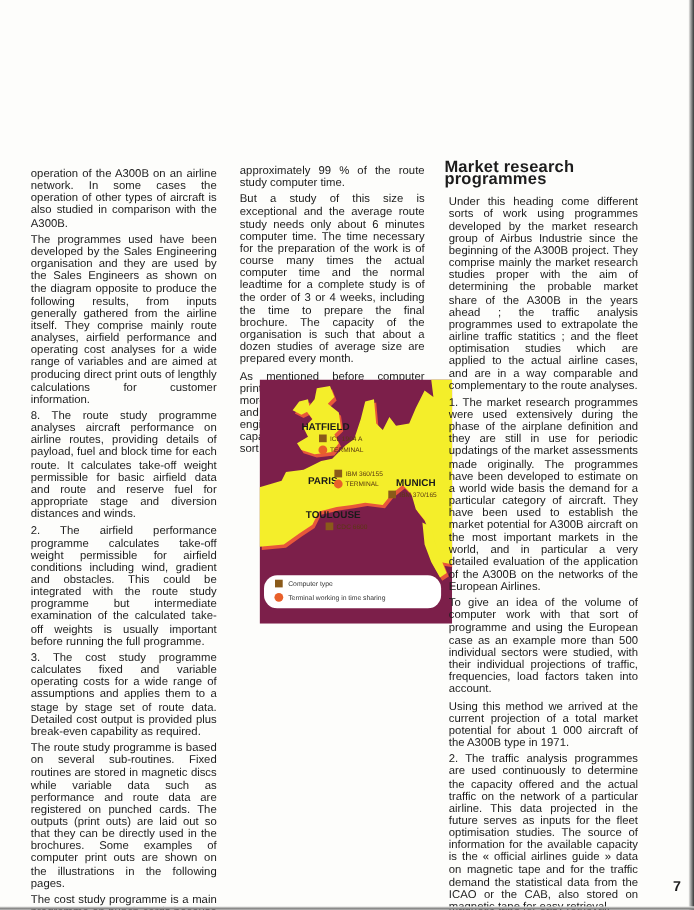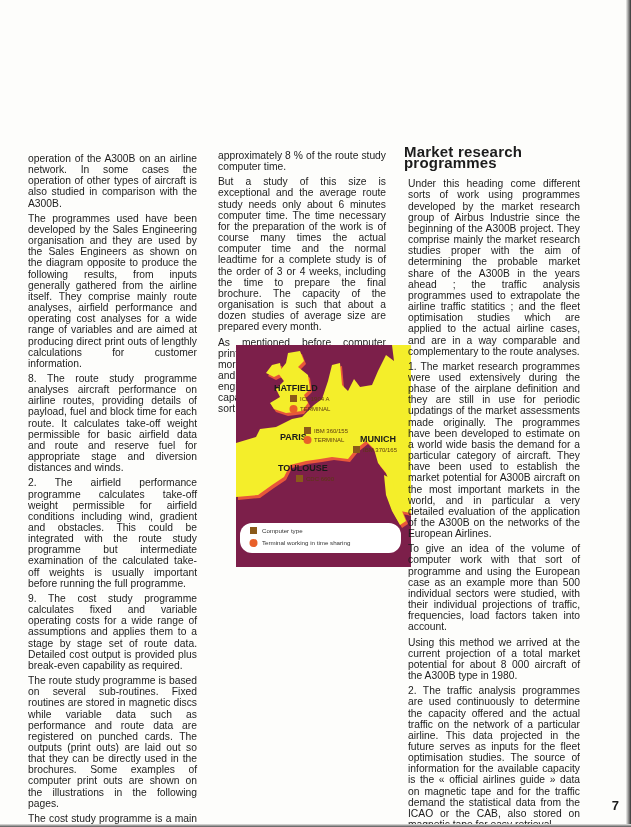--- a/index.html
+++ b/index.html
@@ -17,27 +17,27 @@
   .edge-bottom { position:absolute; left:0; bottom:0; width:631px; height:3px; background:linear-gradient(#e8e8e6,#555); }
 </style>
 </head>
 <body>
 
 <div class="col" id="col1">
   <p>operation of the A300B on an airline network. In some cases the operation of other types of aircraft is also studied in comparison with the A300B.</p>
   <p>The programmes used have been developed by the Sales Engineering organisation and they are used by the Sales Engineers as shown on the diagram opposite to produce the following results, from inputs generally gathered from the airline itself. They comprise mainly route analyses, airfield performance and operating cost analyses for a wide range of variables and are aimed at producing direct print outs of lengthly calculations for customer information.</p>
   <p>8. The route study programme analyses aircraft performance on airline routes, providing details of payload, fuel and block time for each route. It calculates take-off weight permissible for basic airfield data and route and reserve fuel for appropriate stage and diversion distances and winds.</p>
   <p>2. The airfield performance programme calculates take-off weight permissible for airfield conditions including wind, gradient and obstacles. This could be integrated with the route study programme but intermediate examination of the calculated take-off weights is usually important before running the full programme.</p>
-  <p>9. The cost study programme calculates fixed and variable operating costs for a wide range of assumptions and applies them to a stage by stage set of route data. Detailed cost output is provided plus break-even capability as required.</p>
+  <p>3. The cost study programme calculates fixed and variable operating costs for a wide range of assumptions and applies them to a stage by stage set of route data. Detailed cost output is provided plus break-even capability as required.</p>
   <p>The route study programme is based on several sub-routines. Fixed routines are stored in magnetic discs while variable data such as performance and route data are registered on punched cards. The outputs (print outs) are laid out so that they can be directly used in the brochures. Some examples of computer print outs are shown on the illustrations in the following pages.</p>
   <p>The cost study programme is a main programme on punch cards because it varies from study to study. Data is given on punched cards, the fuel, payload etc. being provided by the route study programme by means of a puncher. A detailed route study for 624 routes takes about 15 minutes computing time on a large computer. The time required for a cost study is</p>
 </div>
 
 <div class="col" id="col2">
-  <p>approximately 8 % of the route study computer time.</p>
+  <p>approximately 99 % of the route study computer time.</p>
   <p>But a study of this size is exceptional and the average route study needs only about 6 minutes computer time. The time necessary for the preparation of the work is of course many times the actual computer time and the normal leadtime for a complete study is of the order of 3 or 4 weeks, including the time to prepare the final brochure. The capacity of the organisation is such that about a dozen studies of average size are prepared every month.</p>
   <p>As mentioned before computer printouts can be obtained much more quickly on an emergency basis and it is a policy of the sales engineering group to keep spare capacity available to cope with that sort of emergency.</p>
 </div>
 
 <div id="map">
   <svg width="175" height="222" viewBox="0 0 175 222" xmlns="http://www.w3.org/2000/svg">
     <rect x="0" y="0" width="175" height="222" fill="#7c1f4a"></rect>
 
     <g fill="#e8573a" transform="translate(2,3)">
       <path d="M52 8 L64 6 L68 16 L62 22 L72 30 L74 44 L68 50 L72 58 L66 66 L50 68 L38 64 L34 58 L44 52 L40 44 L48 36 L42 28 L50 18 Z"></path>
@@ -86,20 +86,20 @@
       <text x="26" y="200" font-size="6.2" fill="#333">Terminal working in time sharing</text>
     </g>
   </svg>
 </div>
 
 <div class="col" id="col3">
   <p class="heading">Market research programmes</p>
   <p>Under this heading come different sorts of work using programmes developed by the market research group of Airbus Industrie since the beginning of the A300B project. They comprise mainly the market research studies proper with the aim of determining the probable market share of the A300B in the years ahead ; the traffic analysis programmes used to extrapolate the airline traffic statitics ; and the fleet optimisation studies which are applied to the actual airline cases, and are in a way comparable and complementary to the route analyses.</p>
   <p>1. The market research programmes were used extensively during the phase of the airplane definition and they are still in use for periodic updatings of the market assessments made originally. The programmes have been developed to estimate on a world wide basis the demand for a particular category of aircraft. They have been used to establish the market potential for A300B aircraft on the most important markets in the world, and in particular a very detailed evaluation of the application of the A300B on the networks of the European Airlines.</p>
   <p>To give an idea of the volume of computer work with that sort of programme and using the European case as an example more than 500 individual sectors were studied, with their individual projections of traffic, frequencies, load factors taken into account.</p>
-  <p>Using this method we arrived at the current projection of a total market potential for about 8 000 aircraft of the A300B type in 1980.</p>
+  <p>Using this method we arrived at the current projection of a total market potential for about 1 000 aircraft of the A300B type in 1971.</p>
   <p>2. The traffic analysis programmes are used continuously to determine the capacity offered and the actual traffic on the network of a particular airline. This data projected in the future serves as inputs for the fleet optimisation studies. The source of information for the available capacity is the « official airlines guide » data on magnetic tape and for the traffic demand the statistical data from the ICAO or the CAB, also stored on magnetic tape for easy retrieval.</p>
   <p>3. The fleet optimisation programmes are the development of an original concept of the Airbus Industrie market research group and have aroused considerable interest with the airlines.</p>
 </div>
 
 <div class="page-number">7</div>
 <div class="edge-right"></div>
 <div class="edge-bottom"></div>
 
 </body></html>

